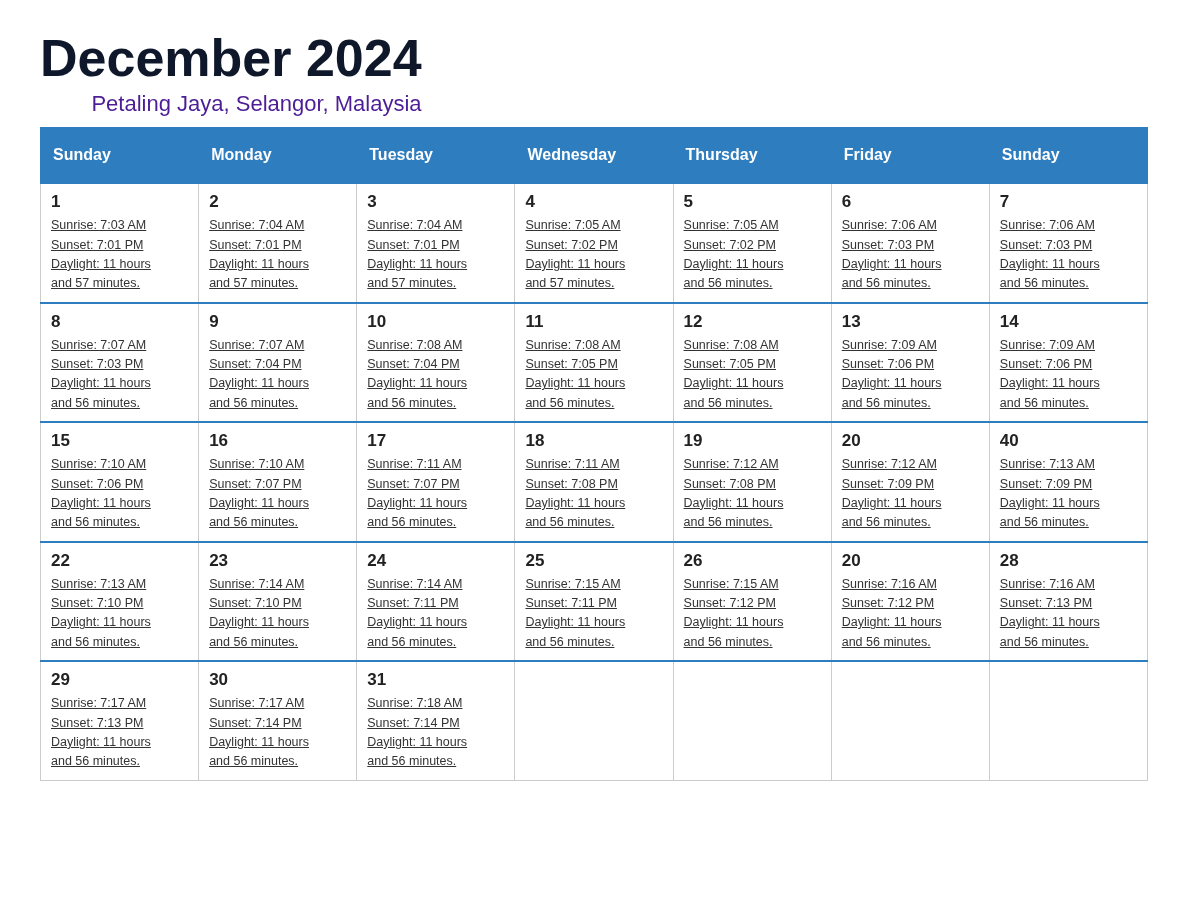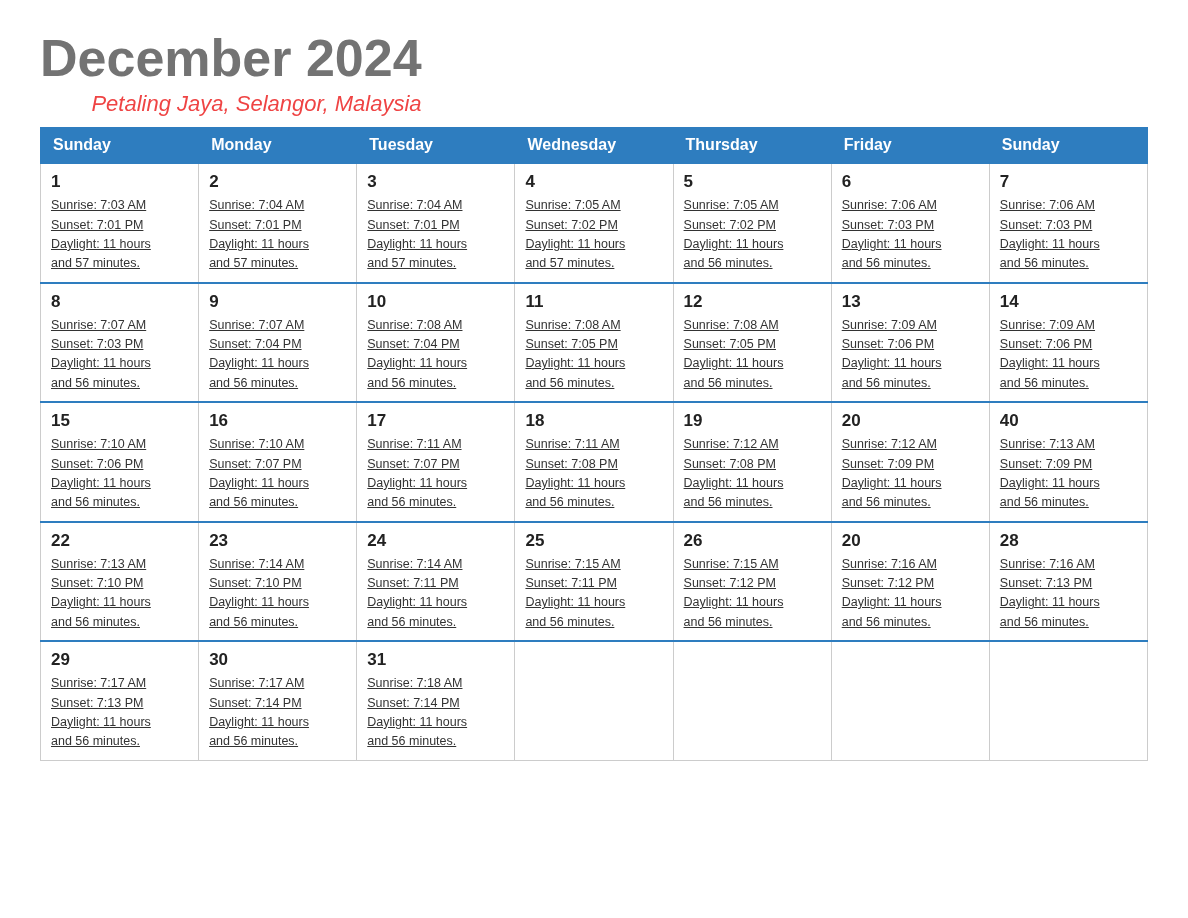--- a/index.html
+++ b/index.html
@@ -20,40 +20,39 @@
       display: flex;
       flex-direction: column;
       align-items: flex-start;
     }
     .title-block {
       text-align: right;
     }
     .month-title {
       font-size: 52px;
       font-weight: bold;
-      color: #737373;
+      color: #0f172a;
       line-height: 1.1;
     }
     .location-title {
       font-size: 22px;
-      color: #ef4444;
+      color: #4c1d95;
       margin-top: 4px;
-      font-style: italic;
     }
     .calendar {
       width: 100%;
       border-collapse: collapse;
       margin-top: 10px;
     }
     .calendar th {
       background-color: #2e7dbf;
       color: #fff;
       font-size: 16px;
       font-weight: bold;
-      padding: 8px 12px;
+      padding: 18px 12px;
       text-align: left;
       border: 1px solid #2e7dbf;
     }
     .calendar td {
       border: 1px solid #ccc;
       vertical-align: top;
       padding: 8px 10px;
       width: 14.28%;
       min-height: 100px;
     }

